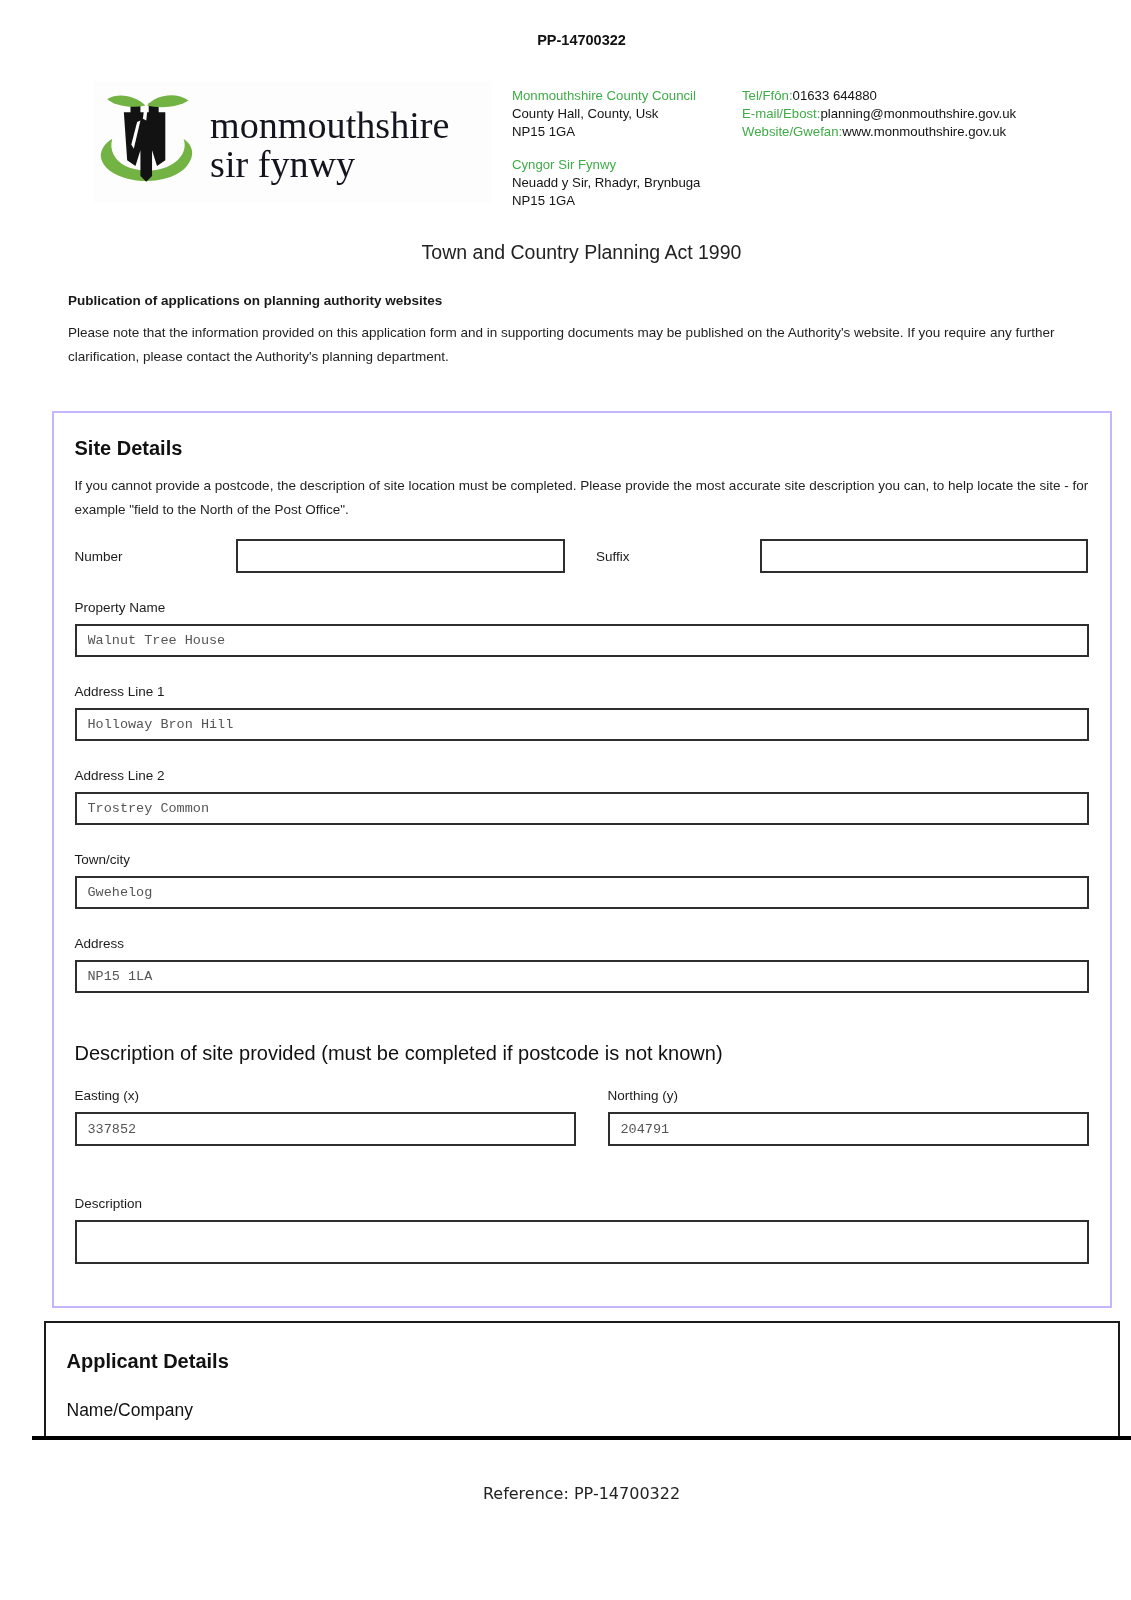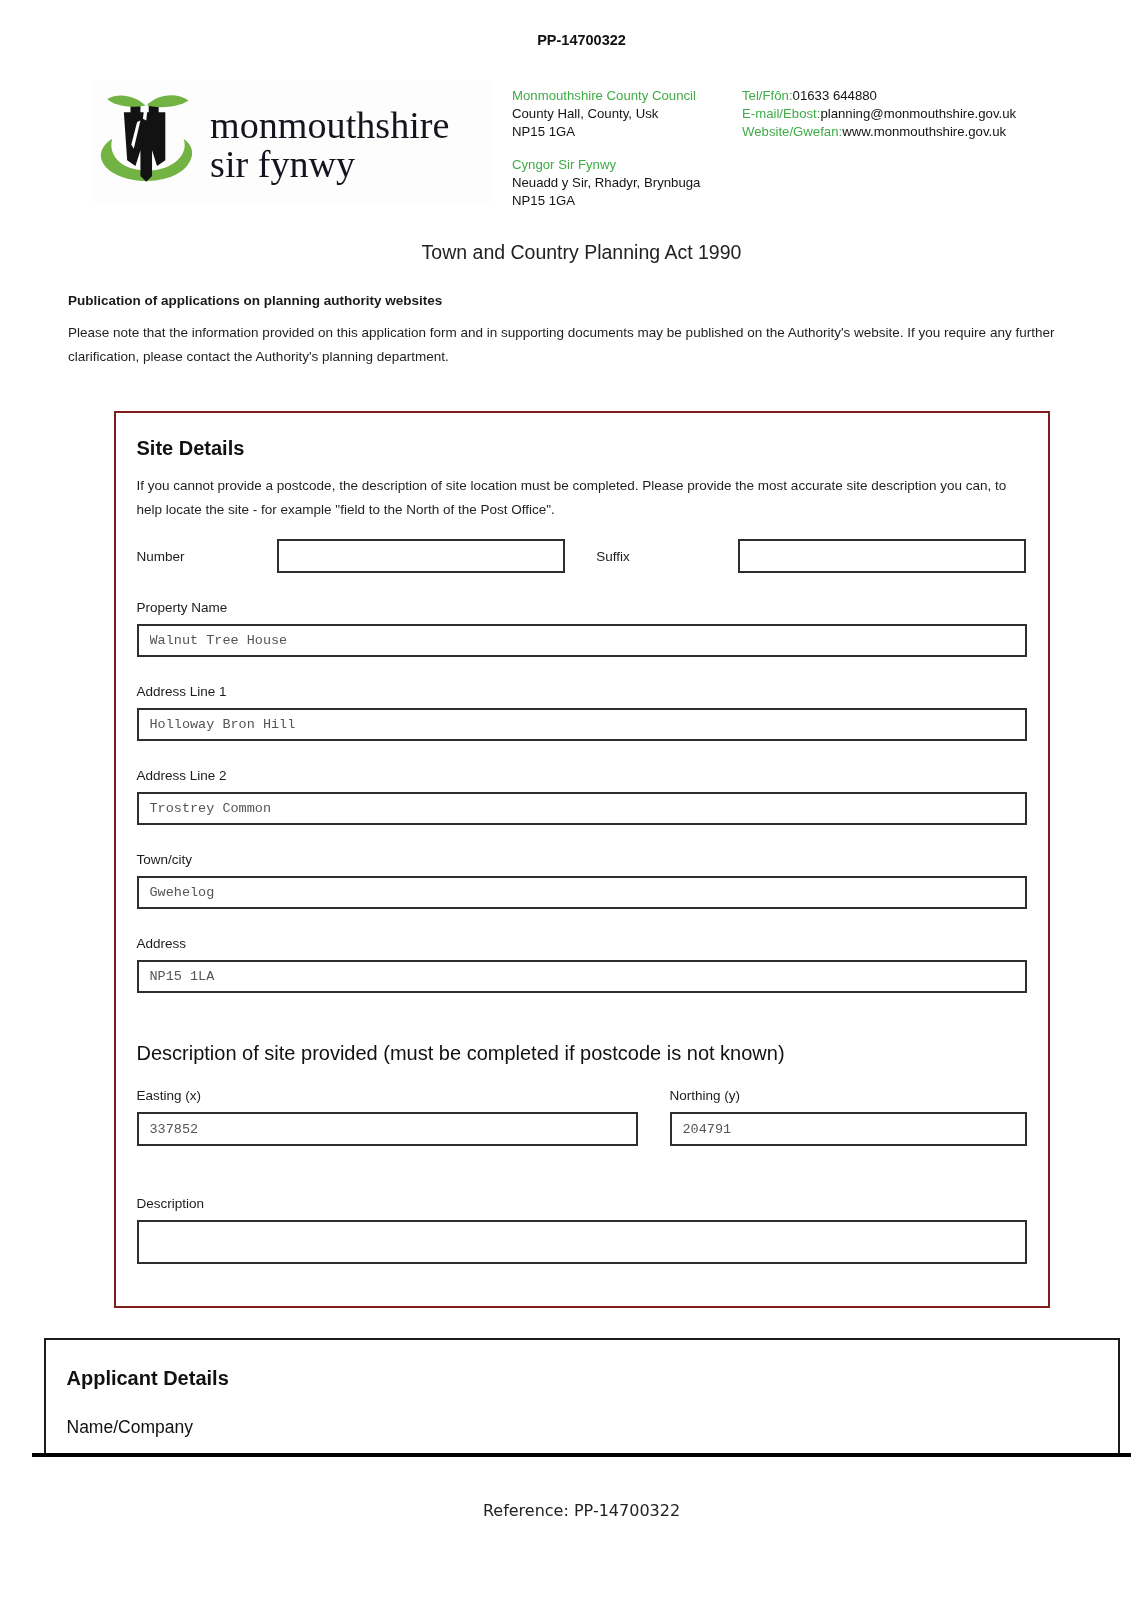--- a/index.html
+++ b/index.html
@@ -23,21 +23,21 @@
   .contact-line { white-space:nowrap; }
 
   
   .main-title { margin-top:38px; text-align:center; font-size:19.5px; color:#222; }
   .sub-title  { margin-top:31px; text-align:center; font-size:19.5px; color:#222; }
   .pub-heading { margin:29px 36px 0; font-size:13.5px; font-weight:700; color:#1a1a1a; }
   .pub-body { margin:13px 36px 0; font-size:13.5px; line-height:24px; color:#1f1f1f; max-width:1050px; }
 
   
   .section-box {
-    width:936px; margin:42px auto 0; border:2px solid #7f1d1d;
+    width:1060px; margin:42px auto 0; border:2px solid #c4b5fd;
     padding:16px 21px 42px 21px; background:#fff;
   }
   .section-heading { font-size:20px; font-weight:700; color:#111; margin-top:8px; }
   .section-intro { margin-top:14px; font-size:13.5px; line-height:24px; color:#1f1f1f; }
 
   .input {
     border:2px solid #2e2e2e; background:#fff; height:34px;
     font-size:13.5px; color:#555555; padding:0 11px;
     font-family:Liberation Mono, monospace; outline:none; display:block;
   }
@@ -53,21 +53,21 @@
   .loc-heading { font-size:20px; font-weight:400; color:#111; margin-top:49px; }
   .grid-row { display:flex; margin-top:23px; }
   .col-east { width:501px; }
   .col-north { flex:1; margin-left:32px; }
   .grid-row .input { width:100%; margin-top:9px; }
 
   .desc-field { margin-top:50px; }
   textarea.input { width:100%; height:44px; resize:none; margin-top:9px; padding-top:7px; }
 
   .applicant-box {
-    width:1076px; margin:30px auto 0; border:2px solid #1b1b1b; border-bottom:none;
+    width:1076px; margin:13px auto 0; border:2px solid #1b1b1b; border-bottom:none;
     height:115px; padding:14px 21px 0 21px; background:#fff;
   }
   .applicant-heading { font-size:20px; font-weight:700; color:#111; margin-top:13px; }
   .name-company { font-size:17.5px; color:#111; margin-top:27px; }
 
   .cut-line { width:1131px; height:4px; background:#000; }
   .footer-ref { margin-top:44px; text-align:center; font-size:16px; color:#222;
                 font-family:"DejaVu Sans", sans-serif; }
 </style>
 </head>

